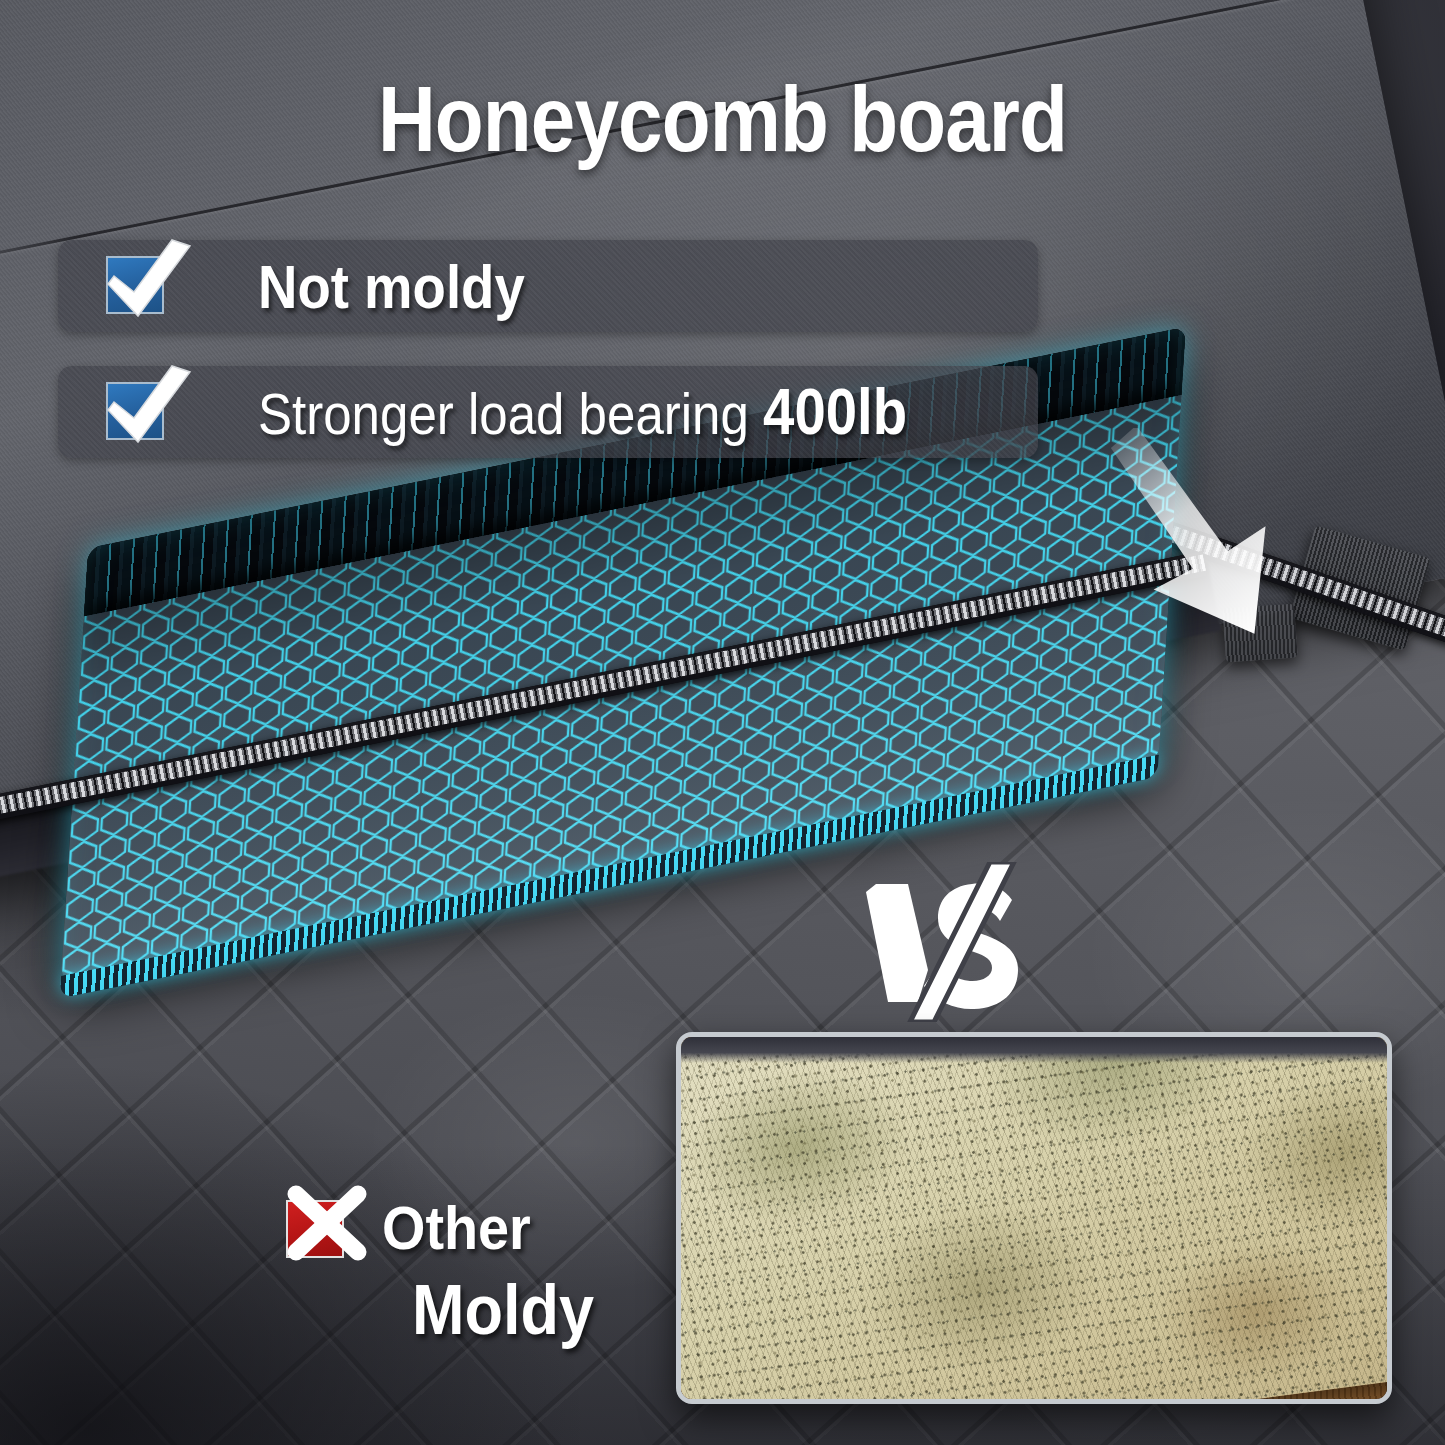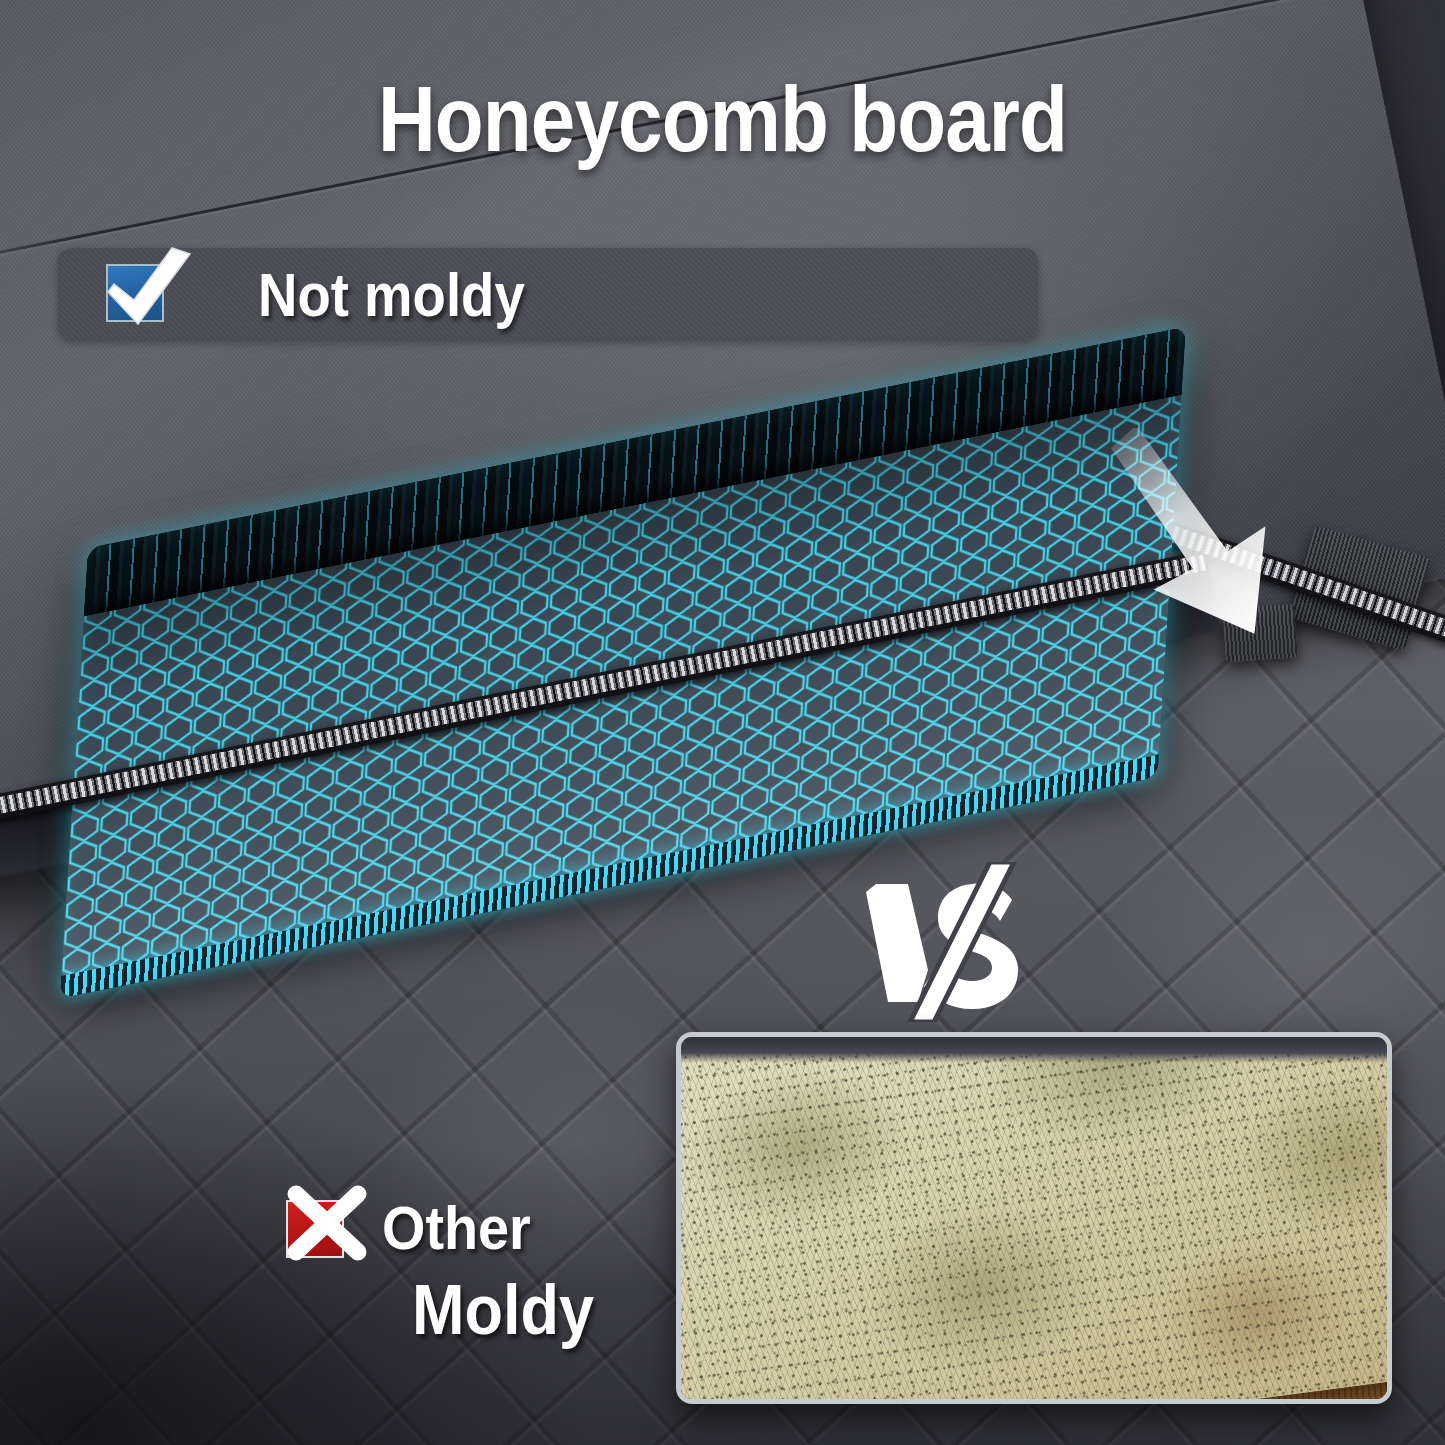--- a/index.html
+++ b/index.html
@@ -186,21 +186,21 @@
     color: #ffffff;
     font-size: 93px;
     font-weight: bold;
     letter-spacing: -1px;
     transform: scaleX(0.86);
     text-shadow: 0 4px 10px rgba(0,0,0,0.55);
     white-space: nowrap;
   }
 
   
-  #features { left: 58px; top: 248px; width: 980px; }
+  #features { left: 58px; top: 240px; width: 980px; }
   .feature-row {
     position: relative;
     height: 92px;
     margin-bottom: 34px;
     border-radius: 14px;
     background:
       repeating-linear-gradient(45deg,
         rgba(255,255,255,0.022) 0 2px, rgba(0,0,0,0.03) 2px 4px),
       rgba(66,68,76,0.72);
     box-shadow: 0 3px 10px rgba(0,0,0,0.3);
@@ -375,20 +375,27 @@
   <div class="layer" id="features">
 
     <div class="feature-row">
       <div class="checkbox"></div>
       <svg class="check-glyph" viewBox="0 0 96 96">
         <path d="M6,46 L12,38 L32,54 L70,2 L88,8 L36,78 Z" fill="#ffffff" stroke="#d6d9dd" stroke-width="1.5"></path>
       </svg>
       <div class="feature-label">Not moldy</div>
     </div>
 
+    <div class="feature-row">
+      <div class="checkbox"></div>
+      <svg class="check-glyph" viewBox="0 0 96 96">
+        <path d="M6,46 L12,38 L32,54 L70,2 L88,8 L36,78 Z" fill="#ffffff" stroke="#d6d9dd" stroke-width="1.5"></path>
+      </svg>
+      <div class="feature-label light"><span>Stronger load bearing </span><span class="strong">400lb</span></div>
+    </div>
 
   </div>
 
   <svg class="layer" id="vs" viewBox="0 0 180 160">
     <g fill="#ffffff">
       <polygon points="14,22 46,22 66,108 56,140 26,140 4,30"></polygon>
       <path d="M150,38 C142,26 126,20 110,22 C88,24 76,38 76,56
                C76,76 94,84 112,90 C124,94 130,98 130,106
                C130,114 120,120 108,119 C94,118 84,110 78,100
                L62,124 C74,140 94,148 112,147 C140,146 156,130 156,108

